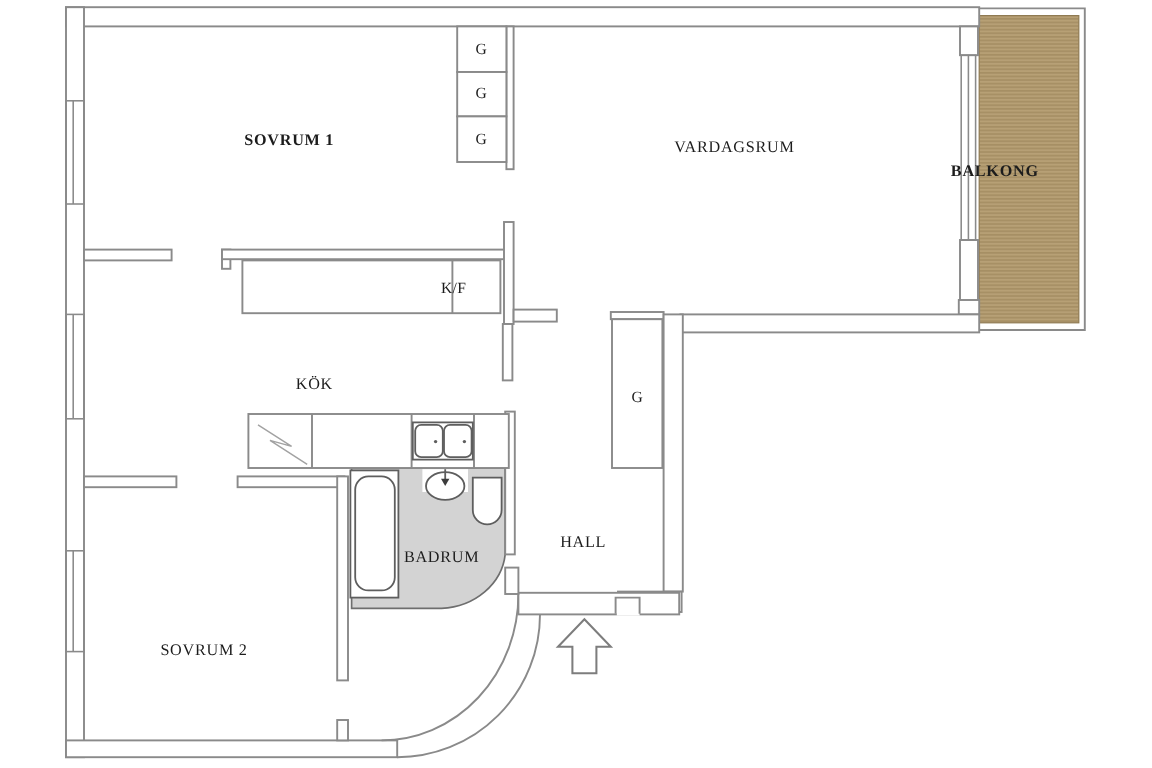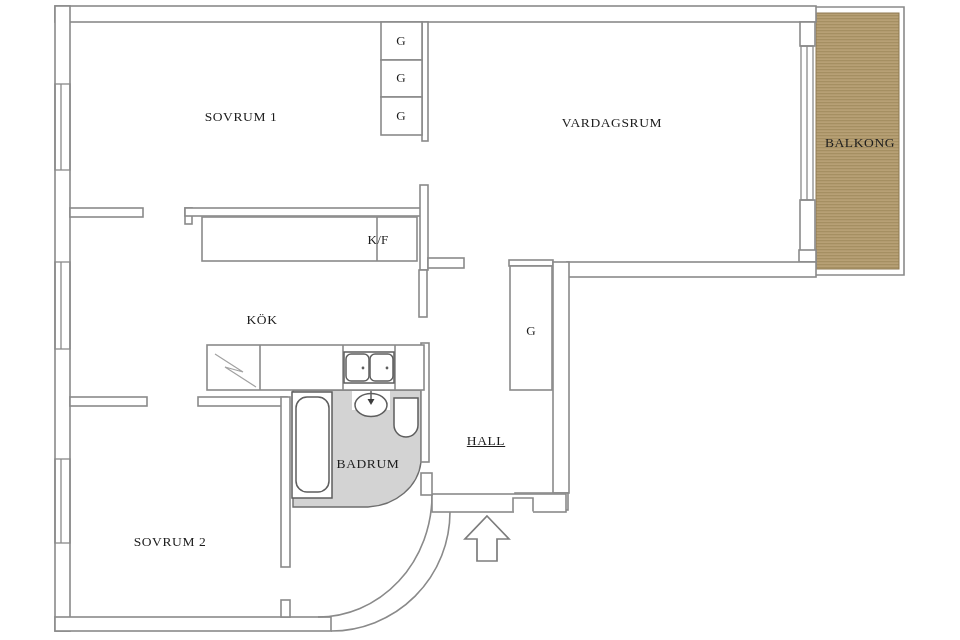--- a/index.html
+++ b/index.html
@@ -18,25 +18,25 @@
   .fx {fill:#fff;stroke:var(--fixture);stroke-width:1.5;}
   .fxl{fill:none;stroke:var(--fixture);stroke-width:1.5;}
   .zig{fill:none;stroke:#a2a2a2;stroke-width:1.2;}
   .bath{fill:var(--bath);stroke:#6e6e6e;stroke-width:1.4;}
   .deck{fill:url(#deckpat);stroke:#8f7a52;stroke-width:1;}
   .arrow{fill:#fff;stroke:#7d7d7d;stroke-width:1.7;stroke-linejoin:miter;}
   
   .label{position:absolute;transform:translate(-50%,-50%);white-space:nowrap;
          color:var(--ink);font-size:13.5px;letter-spacing:0.6px;}
   .label.small{font-size:13px;letter-spacing:0.2px;}
-  .lbl-sovrum1{left:241px;top:117px;}
+  .lbl-sovrum1{left:241px;top:117px;font-weight:bold;}
   .lbl-vardagsrum{left:612px;top:123px;}
-  .lbl-balkong{left:860px;top:143px;}
+  .lbl-balkong{left:829px;top:143px;font-weight:bold;}
   .lbl-kok{left:262px;top:320px;}
-  .lbl-hall{left:486px;top:441px;text-decoration:underline;}
+  .lbl-hall{left:486px;top:452px;}
   .lbl-badrum{left:368px;top:464px;}
   .lbl-sovrum2{left:170px;top:542px;}
   .lbl-kf{left:378px;top:240px;}
   .lbl-g1{left:401px;top:41px;}
   .lbl-g2{left:401px;top:78px;}
   .lbl-g3{left:401px;top:116px;}
   .lbl-g-hall{left:531px;top:331px;}
 </style>
 </head>
 <body>

